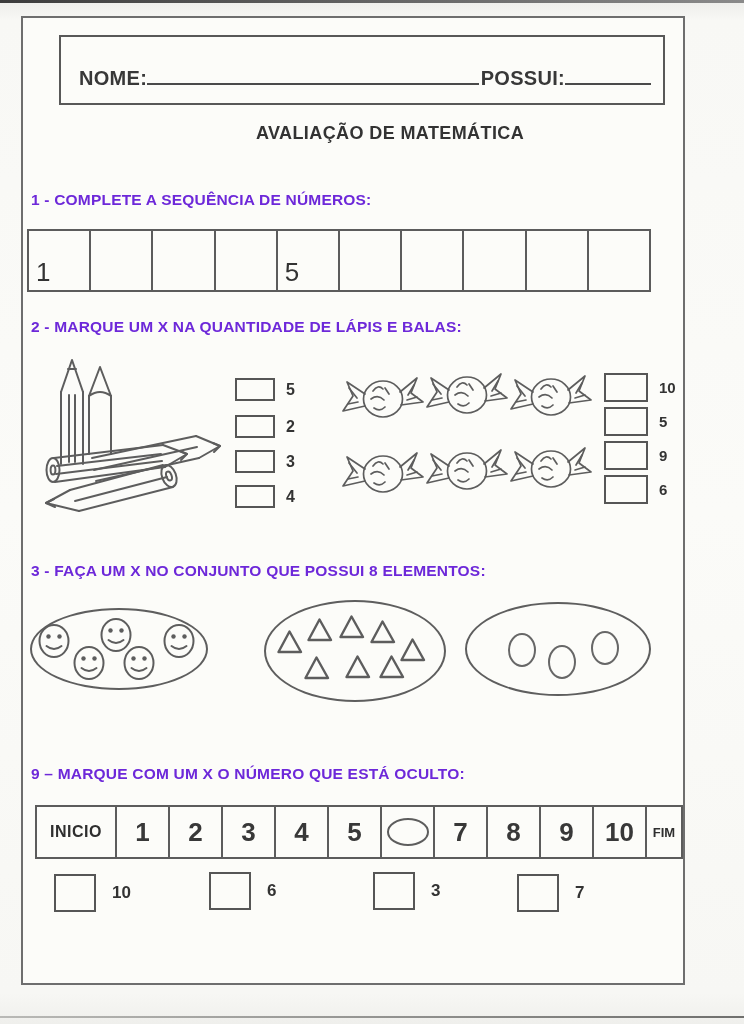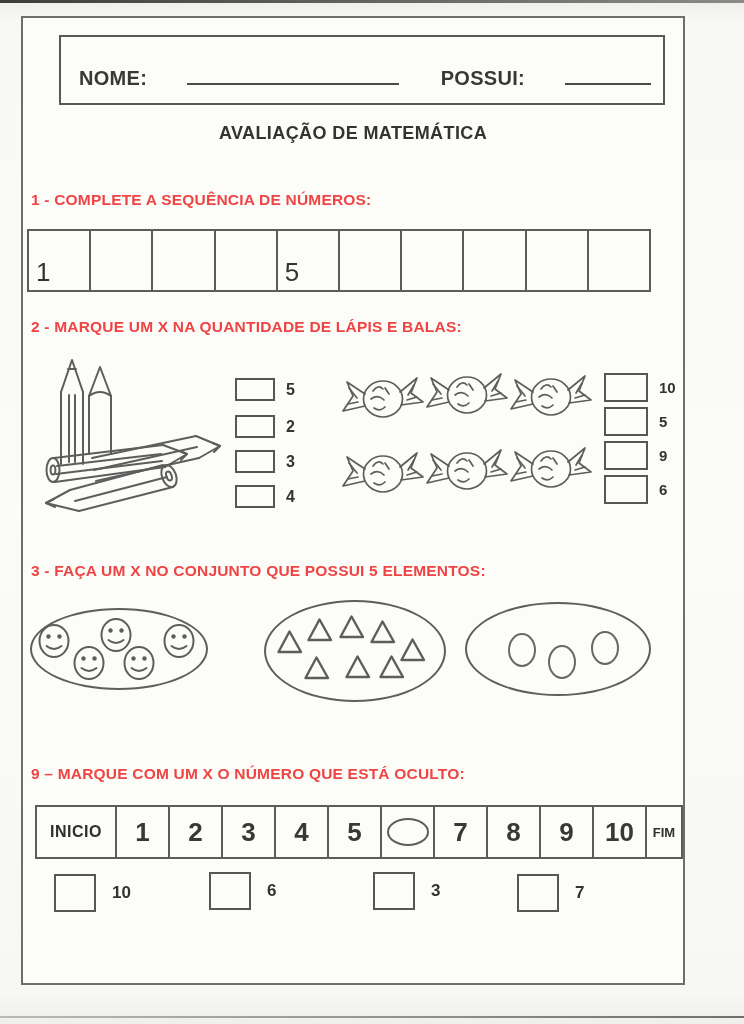--- a/index.html
+++ b/index.html
@@ -6,27 +6,27 @@
   body{
     width:744px;height:1024px;position:relative;overflow:hidden;
     background:linear-gradient(180deg,#ededea 0%,#f8f8f5 2%,#fbfbf8 50%,#f7f7f4 97%,#efefec 100%);
     font-family:"Liberation Sans", sans-serif;color:#2f2f2f;
   }
   .scan-top{position:absolute;left:0;top:0;width:744px;height:3px;background:linear-gradient(90deg,#3c3c3c,#8a8a8a);}
   .scan-bottom{position:absolute;left:0;top:1016px;width:744px;height:2px;background:linear-gradient(90deg,#b9b9b6,#6f6f6d);}
   .sheet{position:absolute;left:21px;top:16px;width:660px;height:965px;border:2px solid #6e6e6e;background:#fcfcf9;}
   .abs{position:absolute;}
   .name-box{left:36px;top:17px;width:602px;height:66px;border:2px solid #585858;}
-  .name-row{position:absolute;left:18px;right:12px;top:26px;display:flex;align-items:baseline;gap:40px;}
+  .name-row{position:absolute;left:18px;right:12px;top:26px;display:flex;align-items:baseline;}
   .hdr-label{font-size:20px;font-weight:700;letter-spacing:.3px;color:#383838;white-space:nowrap;}
   .uline{border-bottom:2px solid #4a4a4a;height:20px;}
   .uline.long{flex:1;margin-right:2px;}
   .uline.short{width:86px;}
-  .title{left:0;top:105px;width:660px;text-align:center;font-size:18px;font-weight:700;letter-spacing:.4px;color:#333;}
-  .q-heading{font-size:15.5px;font-weight:700;letter-spacing:.2px;color:#ef4444;white-space:nowrap;}
+  .title{left:0;top:105px;width:660px;text-align:center;font-size:18px;font-weight:700;letter-spacing:.4px;color:#333;padding-left:37px;}
+  .q-heading{font-size:15.5px;font-weight:700;letter-spacing:.2px;color:#6d28d9;white-space:nowrap;}
   
   .seq-table{left:4px;top:211px;width:620px;height:59px;border:2px solid #5c5c5c;display:flex;}
   .seq-cell{flex:1;position:relative;border-left:2px solid #5c5c5c;}
   .seq-cell:first-child{border-left:none;}
   .seq-val{position:absolute;left:7px;bottom:2px;font-size:26px;font-weight:500;color:#333;}
   
   .cbx{border:2px solid #565656;background:transparent;flex:0 0 auto;}
   .opt-row{display:flex;align-items:center;gap:11px;}
   .opt-label{font-weight:600;color:#333;}
   
@@ -205,21 +205,21 @@
   </div>
   <div class="abs opt-row" style="left:581px;top:423px;">
     <span class="cbx" style="width:40px;height:25px;"></span>
     <span class="opt-label" style="font-size:15px;">9</span>
   </div>
   <div class="abs opt-row" style="left:581px;top:457px;">
     <span class="cbx" style="width:40px;height:25px;"></span>
     <span class="opt-label" style="font-size:15px;">6</span>
   </div>
 
-  <div class="abs q-heading" style="left:8px;top:544px;">3 - FAÇA UM X NO CONJUNTO QUE POSSUI 5 ELEMENTOS:</div>
+  <div class="abs q-heading" style="left:8px;top:544px;">3 - FAÇA UM X NO CONJUNTO QUE POSSUI 8 ELEMENTOS:</div>
 
   <div class="set-oval" style="left:7px;top:590px;width:174px;height:78px;">
     <svg class="abs" style="left:4px;top:13px;" width="36" height="36">
         <use href="#smiley"></use>
       </svg>
     <svg class="abs" style="left:66px;top:7px;" width="36" height="36">
         <use href="#smiley"></use>
       </svg>
     <svg class="abs" style="left:129px;top:13px;" width="36" height="36">
         <use href="#smiley"></use>

